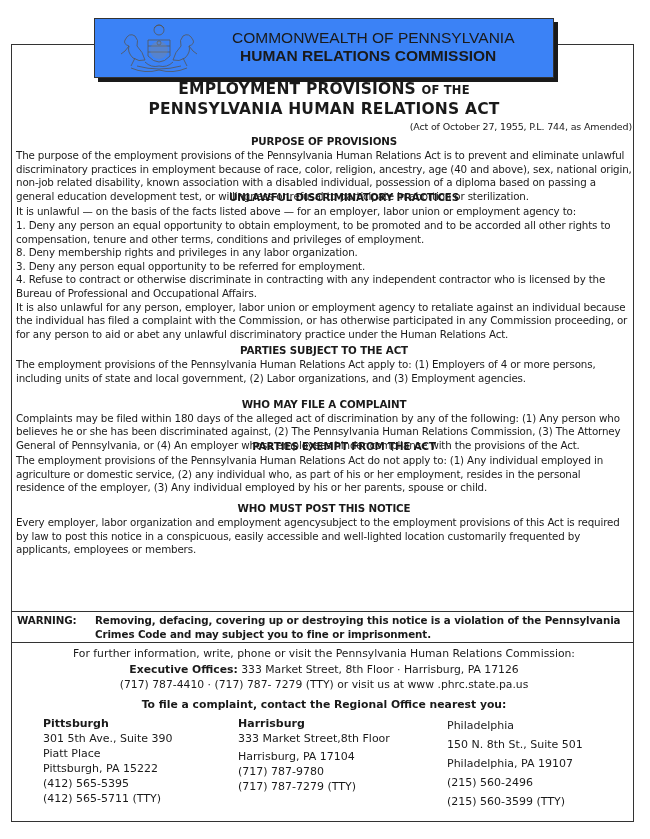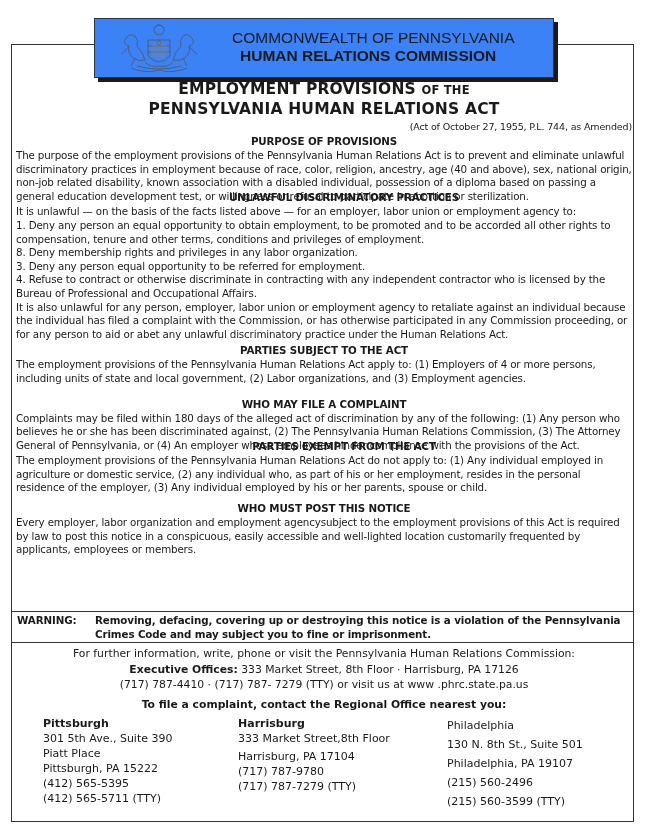--- a/index.html
+++ b/index.html
@@ -165,17 +165,17 @@
 <div class="office hbg">
   <div class="name">Harrisburg</div>
   <div class="addr1">333 Market Street,8th Floor</div>
   <div>Harrisburg, PA 17104</div>
   <div>(717) 787-9780</div>
   <div>(717) 787-7279 (TTY)</div>
 </div>
 
 <div class="office phl">
   <div class="name">Philadelphia</div>
-  <div>130 N. 8th St., Suite 501</div>
+  <div>150 N. 8th St., Suite 501</div>
   <div>Philadelphia, PA 19107</div>
   <div>(215) 560-2496</div>
   <div>(215) 560-3599 (TTY)</div>
 </div>
 
 </body></html>

